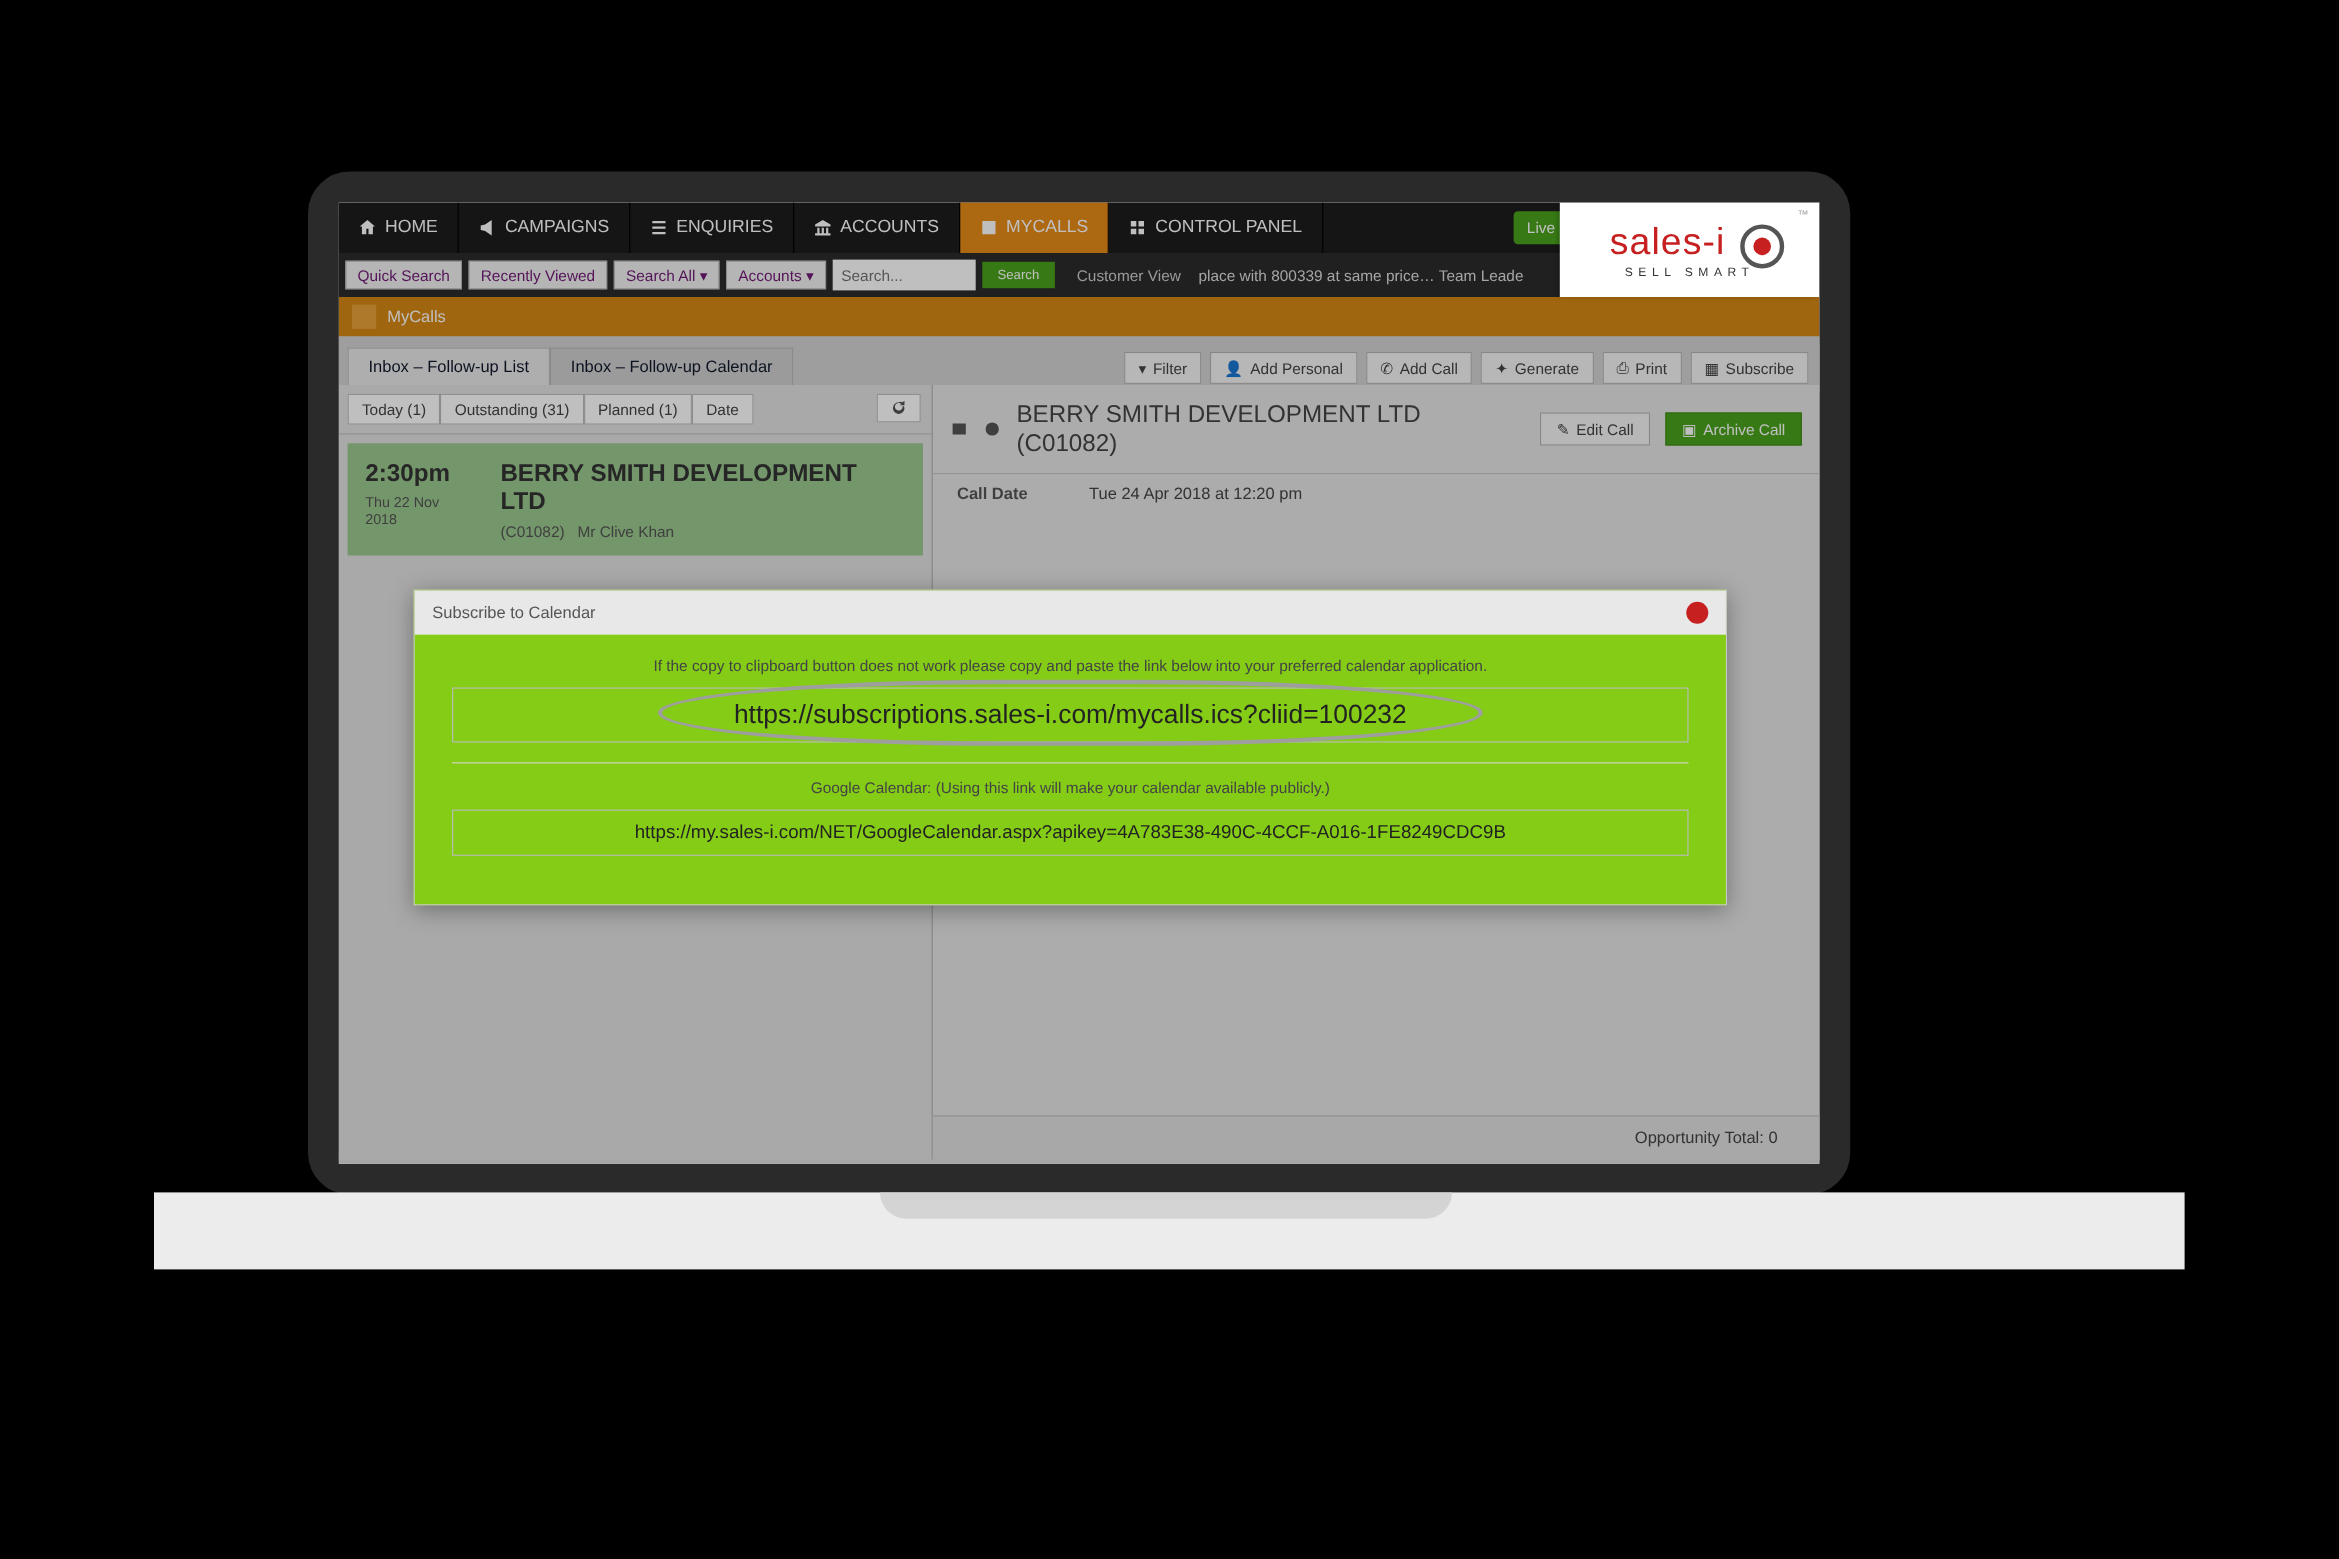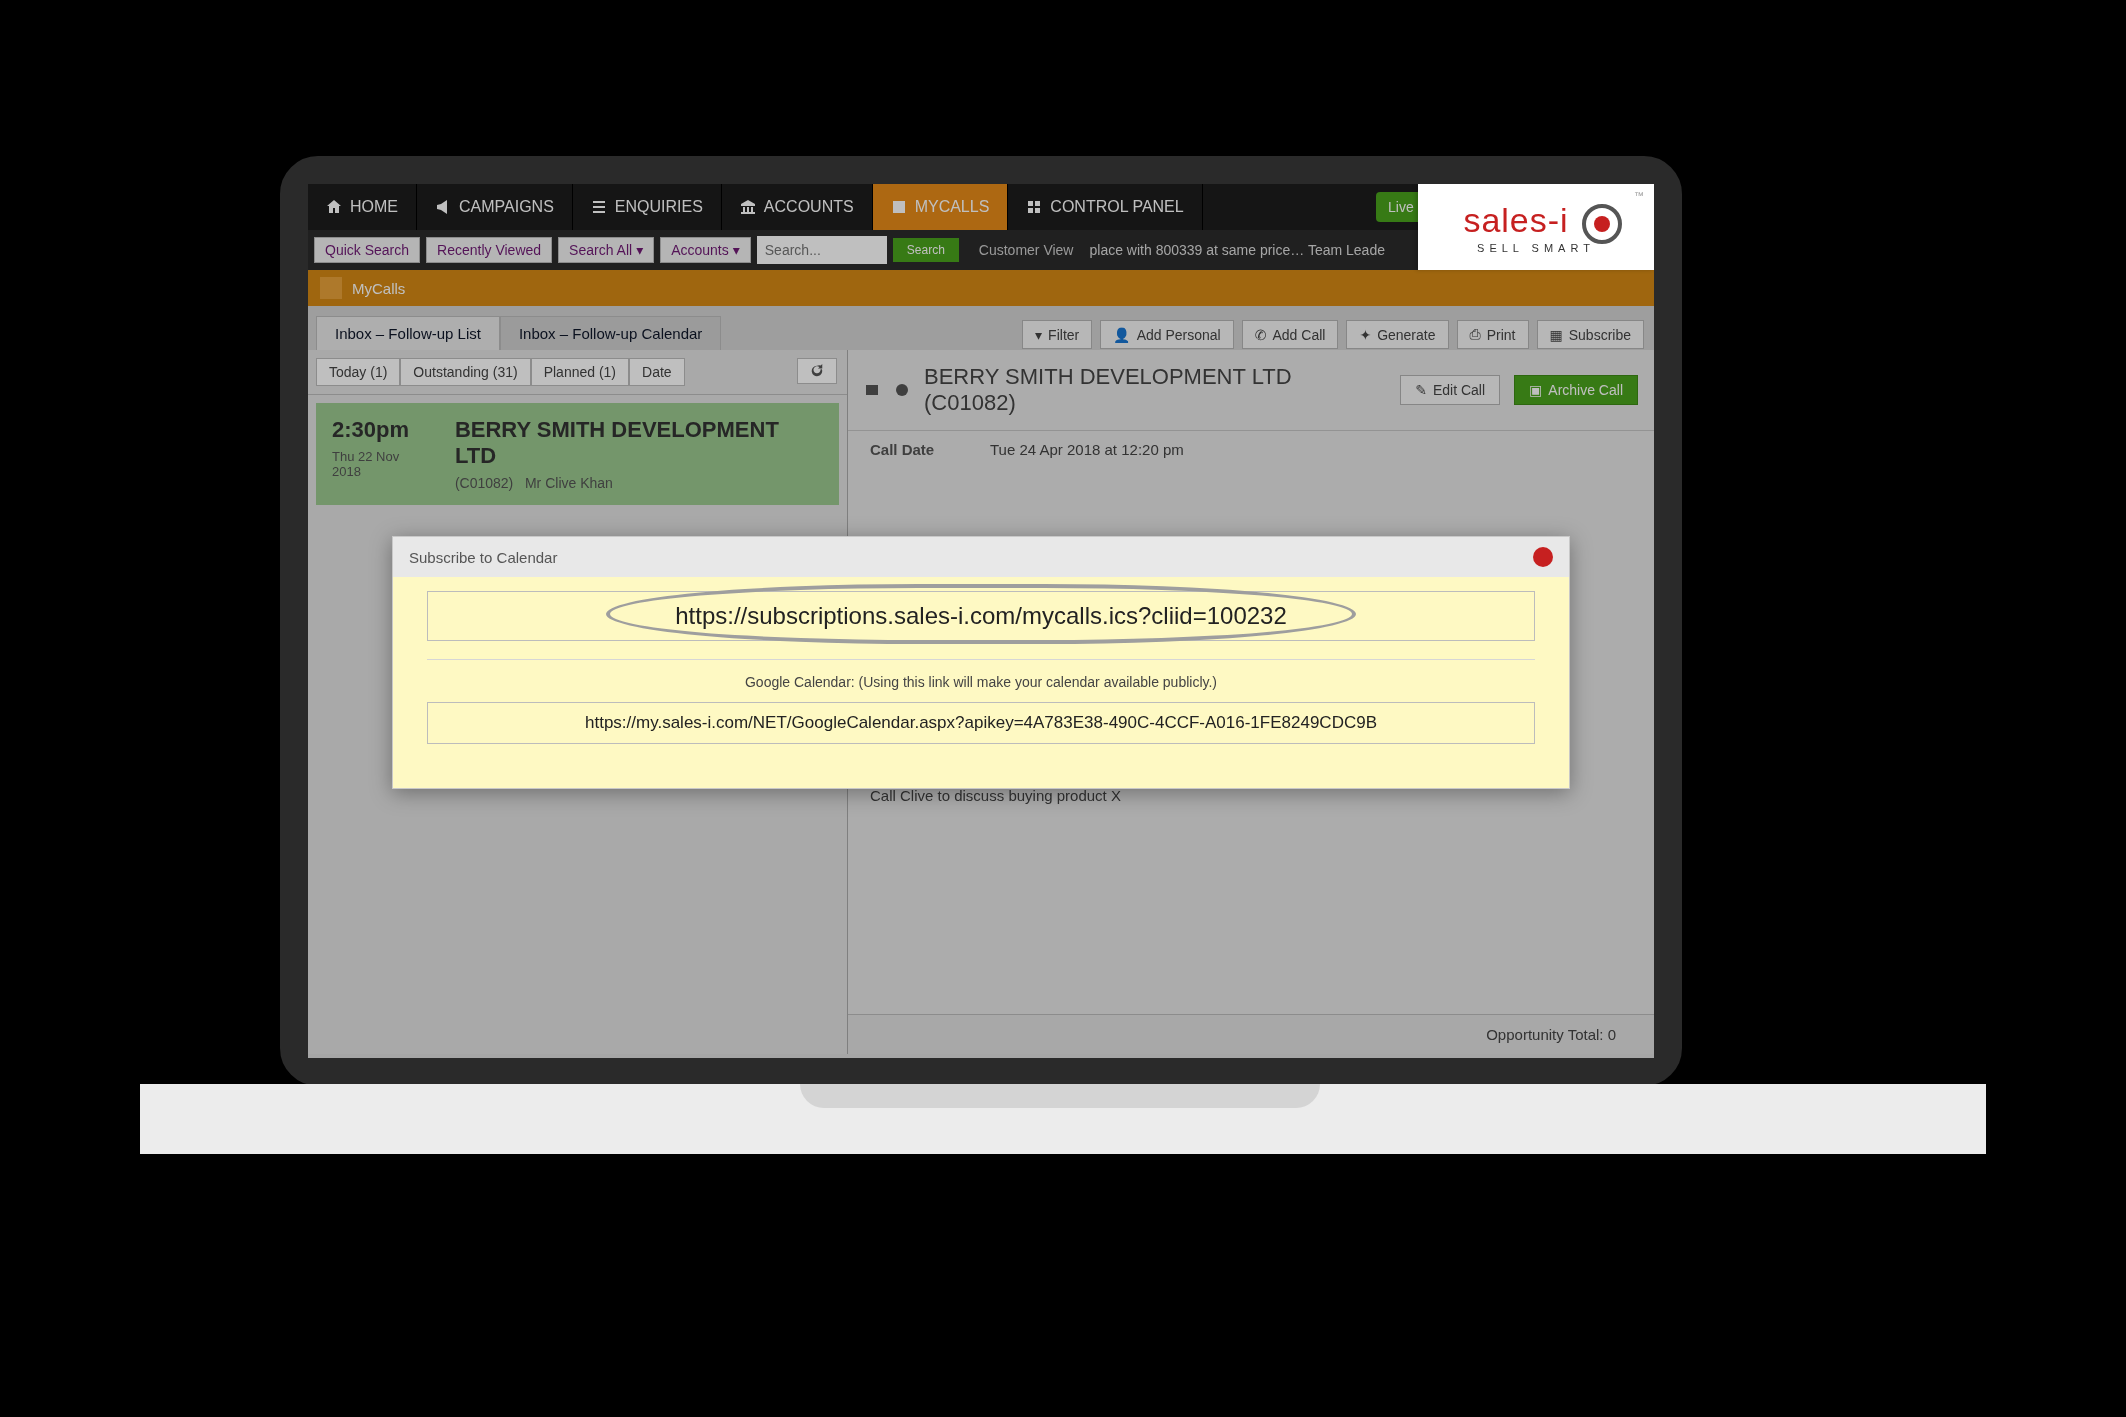--- a/index.html
+++ b/index.html
@@ -154,22 +154,22 @@
   .note-block { padding:12px 22px; font-size:15px; color:#444;}
   .opp-total {
     position:absolute; bottom:0; left:0; right:0; height:40px;
     background:#e0e0e0; border-top:1px solid #bbb;
     display:flex;align-items:center;justify-content:flex-end;padding-right:38px;
     font-size:15px;color:#444;
   }
 
   
   .modal {
-    position:absolute; left:84px; right:84px; top:352px;
-    background:#fef9c3; z-index:100; border:1px solid #c8c8c8;
+    position:absolute; left:68px; right:84px; top:352px;
+    background:#84cc16; z-index:100; border:1px solid #c8c8c8;
     box-shadow:0 4px 20px rgba(0,0,0,.35);
   }
   .modal-head {
     background:#e8e8e8; padding:10px 16px; font-size:15px; color:#555;
     display:flex;align-items:center;
   }
   .modal-close {
     margin-left:auto; width:20px;height:20px;border-radius:50%;
     background:#c62020;
   }
@@ -398,20 +398,21 @@
     </div>
 
     <div class="dim"></div>
 
     <div class="modal">
       <div class="modal-head">
         <span>Subscribe to Calendar</span>
         <div class="modal-close"></div>
       </div>
       <div class="modal-body">
+        <div class="instr">If the copy to clipboard button does not work please copy and paste the link below into your preferred calendar application.</div>
         <div class="url-box">
           <div class="circled"></div>
           <span>https://subscriptions.sales-i.com/mycalls.ics?cliid=100232</span>
         </div>
         <hr class="hr">
         <div class="instr">Google Calendar: (Using this link will make your calendar available publicly.)</div>
         <div class="url-box small">
           <span>https://my.sales-i.com/NET/GoogleCalendar.aspx?apikey=4A783E38-490C-4CCF-A016-1FE8249CDC9B</span>
         </div>
       </div>

